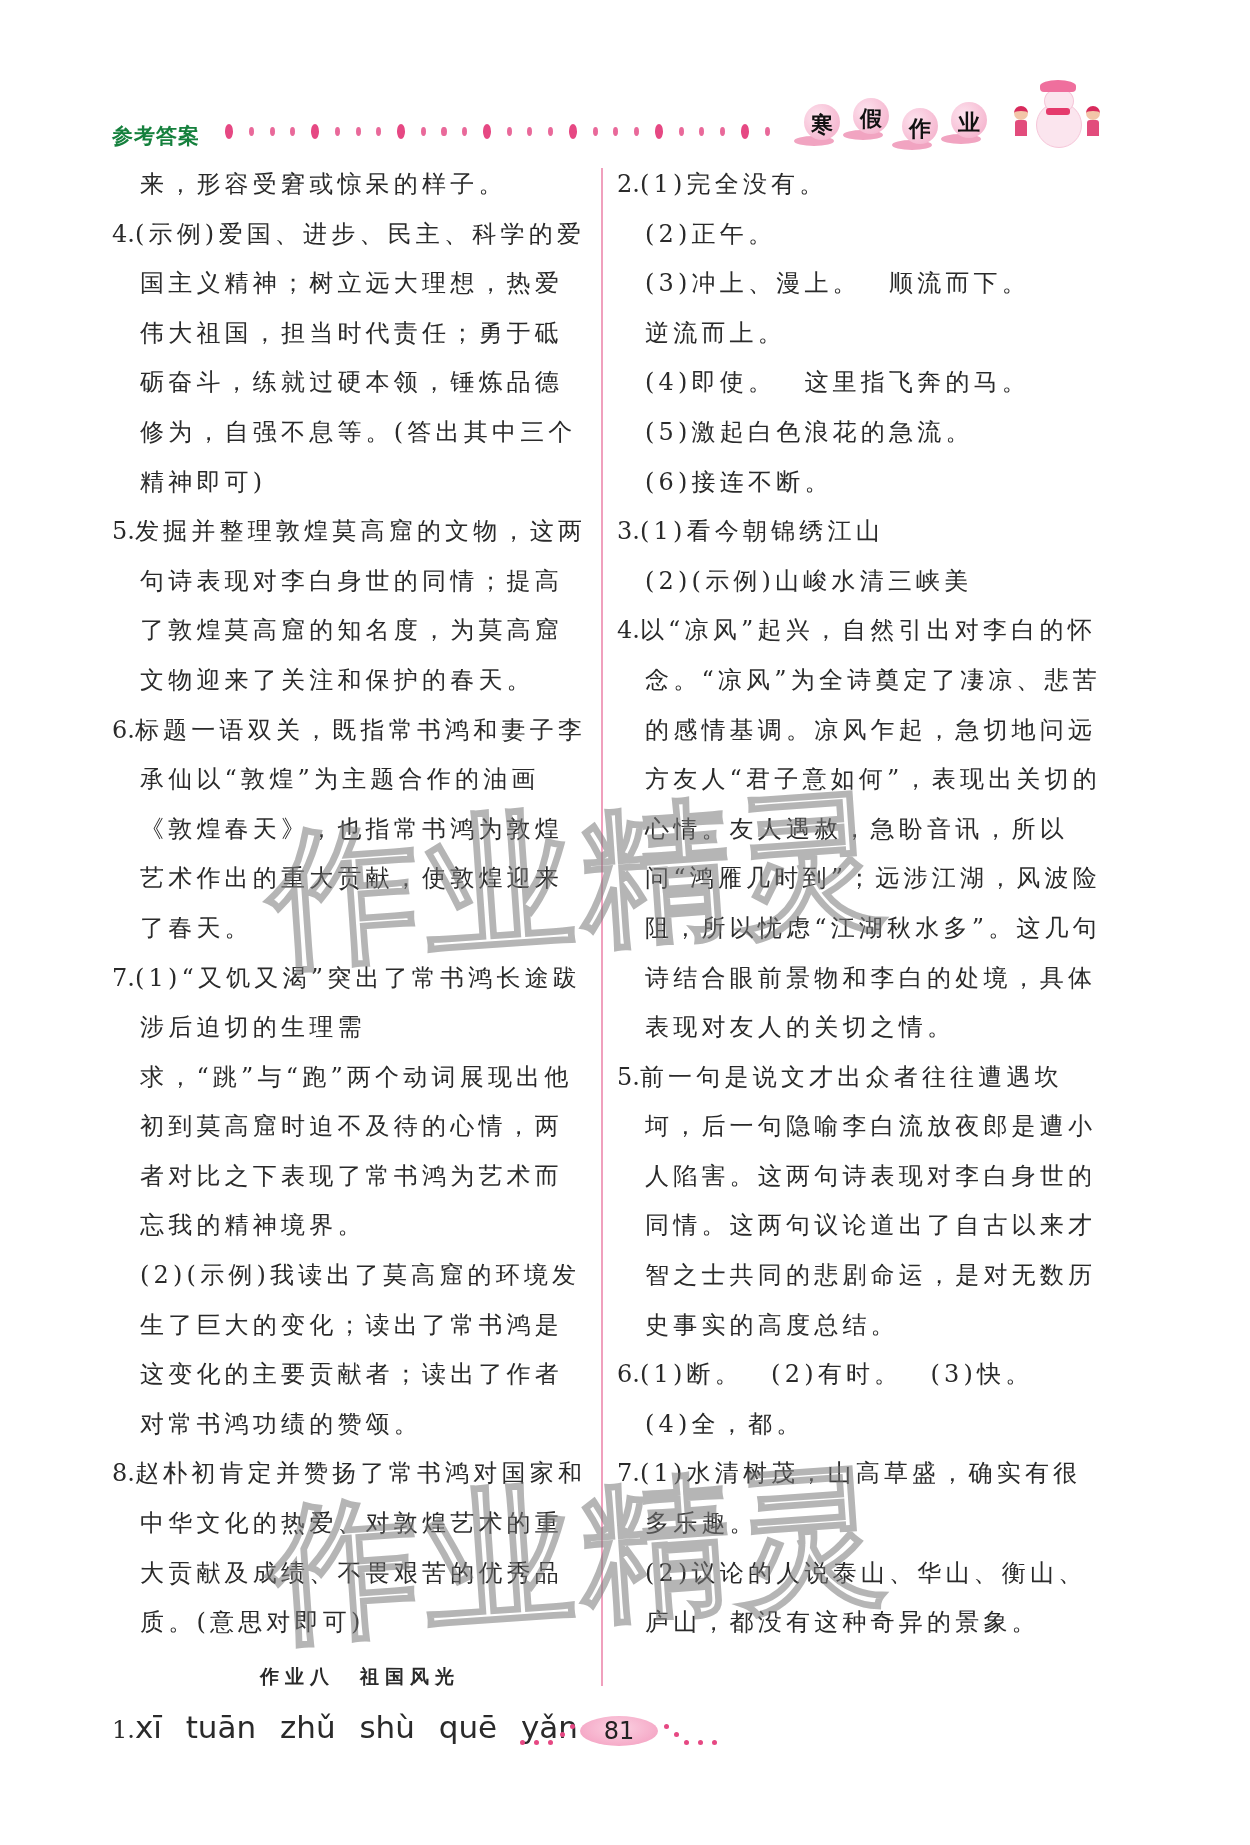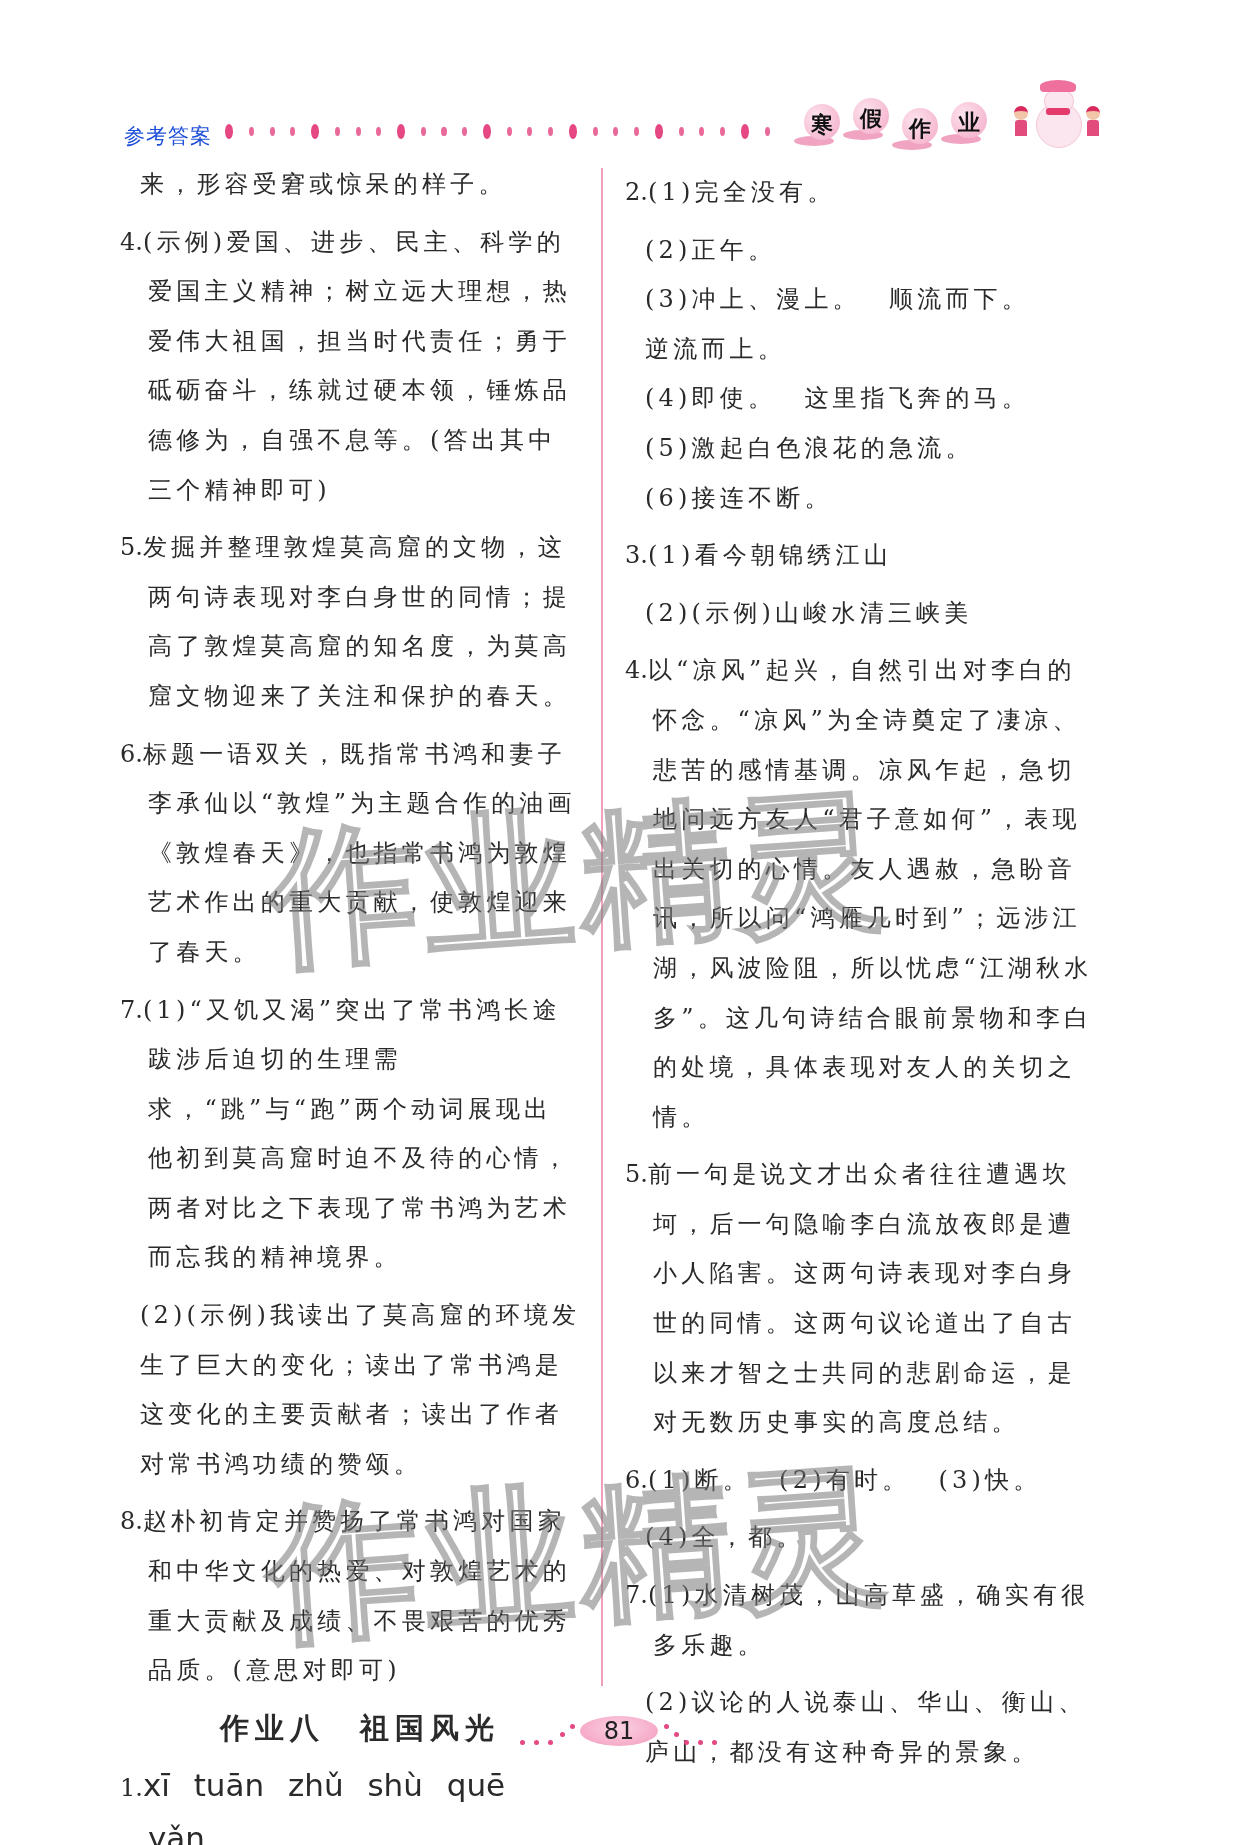--- a/index.html
+++ b/index.html
@@ -1,21 +1,21 @@
 <!DOCTYPE html>
 <html><head>
 <meta charset="utf-8">
 <style>
   html, body { margin: 0; padding: 0; background: #ffffff; }
   body { width: 1250px; height: 1845px; position: relative; overflow: hidden;
          font-family: "DejaVu Serif", "Liberation Serif", serif; color: #2a2a2a; }
 
   .header { position: absolute; left: 0; top: 0; width: 1250px; height: 150px; }
-  .header-label { position: absolute; left: 124px; top: 122px; font-size: 21px; font-weight: normal;
-                  font-family: "DejaVu Sans", "Liberation Sans", sans-serif; color: #1d4ed8; letter-spacing: 1px; }
+  .header-label { position: absolute; left: 112px; top: 122px; font-size: 21px; font-weight: bold;
+                  font-family: "DejaVu Sans", "Liberation Sans", sans-serif; color: #15803d; letter-spacing: 1px; }
   .dots { position: absolute; left: 225px; top: 121px; width: 560px; height: 20px; display: flex; align-items: center; }
   .dot { border-radius: 50%; background: #e9699a; margin-right: 15.6px; }
   .dot.big { width: 15px; height: 15px; background: #e64883; }
   .dot.small { width: 9px; height: 9px; }
 
   .title-badges { position: absolute; left: 798px; top: 96px; height: 50px; display: flex; align-items: flex-end; }
   .badge { position: relative; width: 46px; height: 46px; margin-right: 3px; }
   .badge .bubble { position: absolute; left: 6px; top: 4px; width: 36px; height: 36px; border-radius: 50%;
                    background: radial-gradient(circle at 35% 35%, #fde3ee, #f3a9c6); }
   .badge .shadow { position: absolute; left: -4px; bottom: 0px; width: 40px; height: 10px; border-radius: 50%; background: #f1a4c1; }
@@ -34,24 +34,24 @@
   .kid .h { width: 14px; height: 14px; border-radius: 50%; background: #f2c6a8; border-top: 5px solid #d82a5c; box-sizing: border-box; }
   .kid .b { width: 12px; height: 16px; margin-left: 1px; background: #e24c7c; border-radius: 3px 3px 0 0; }
   .kid.left { left: 14px; top: 28px; }
   .kid.right { left: 86px; top: 28px; }
 
   .divider { position: absolute; left: 601px; top: 168px; width: 2px; height: 1518px; background: #f0a0bd; }
 
   .col { position: absolute; top: 160px; font-size: 24px; line-height: 49.6px; letter-spacing: 4.2px; }
   .col.left { left: 112px; width: 476px; }
   .col.right { left: 617px; width: 490px; }
-  .p { position: relative; text-indent: -28px; padding-left: 28px; margin: 8px; }
+  .p { position: relative; text-indent: -28px; padding-left: 28px; margin: 0; }
   .p .num { letter-spacing: 0px; }
   .indent { padding-left: 28px; margin: 0; }
-  .section-title { text-align: center; font-weight: bold; font-size: 29px; letter-spacing: 6px; margin: 4px 0 2px 0;
+  .section-title { text-align: center; font-weight: bold; font-size: 19px; letter-spacing: 6px; margin: 4px 0 2px 0;
                    font-family: "DejaVu Sans", sans-serif; padding-left: 20px; }
   .pinyin { font-family: "DejaVu Sans", "Liberation Sans", sans-serif; letter-spacing: 0; word-spacing: 14px; font-size: 31px; }
 
   .watermark { position: absolute; font-size: 150px; font-weight: bold; color: transparent;
                -webkit-text-stroke: 2px rgba(120,120,120,0.55); letter-spacing: 6px;
                font-family: "DejaVu Sans", sans-serif; transform: rotate(-4deg); pointer-events: none; }
   .wm1 { left: 268px; top: 780px; }
   .wm2 { left: 268px; top: 1455px; }
 
   .footer { position: absolute; left: 520px; top: 1712px; width: 190px; height: 40px; }

